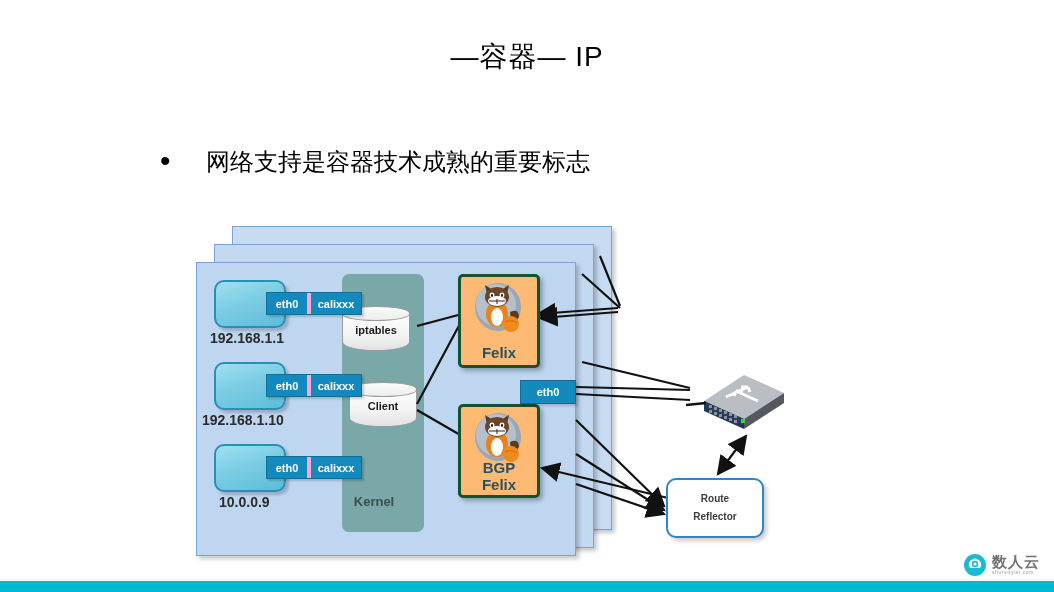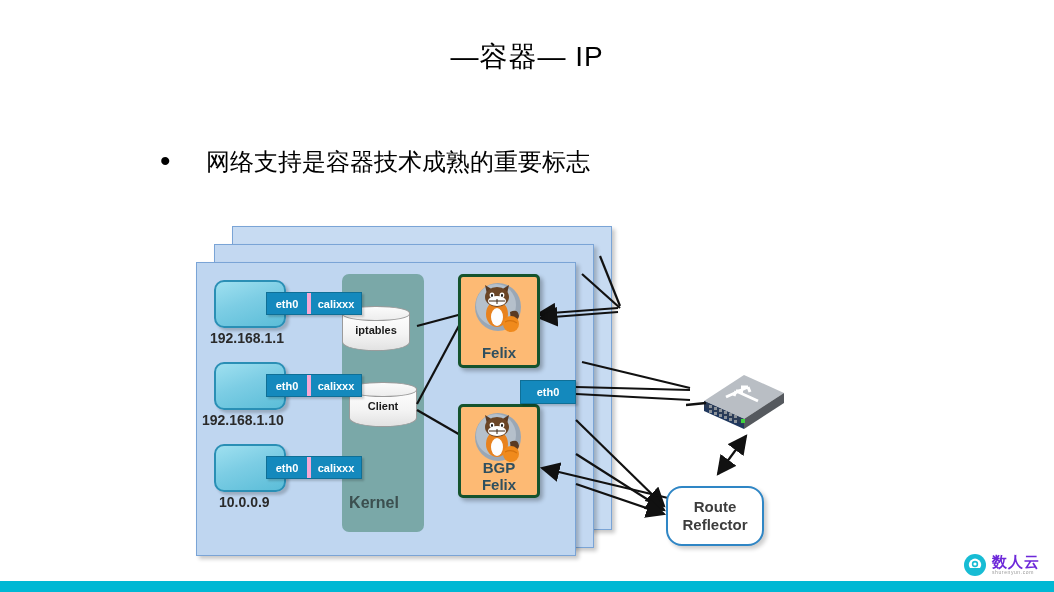--- a/index.html
+++ b/index.html
@@ -47,21 +47,21 @@
   .host-back1{left:24px;top:22px;width:378px;height:302px;background:#c3d8f1;}
   .host-front{left:6px;top:40px;width:378px;height:292px;background:#bfd6f0;}
 
   
   .kernel{
     position:absolute;left:152px;top:52px;width:82px;height:258px;
     background:#7aa8a8;border-radius:7px;
   }
   .kernel-label{
     position:absolute;left:152px;top:272px;width:64px;
-    text-align:center;font-size:16px;font-weight:bold;color:#3b4f4f;
+    text-align:center;font-size:13px;font-weight:bold;color:#3b4f4f;
   }
 
   
   .cyl{position:absolute;width:68px;height:50px;}
   .cyl .body{
     position:absolute;left:0;top:6px;width:66px;height:38px;
     background:linear-gradient(180deg,#ffffff 0%,#f3f3f3 60%,#e2e2e2 100%);
     border:1px solid #9b9b9b;border-top:none;border-radius:0 0 33px 33px/0 0 9px 9px;
   }
   .cyl .top{
@@ -140,45 +140,45 @@
     display:flex;align-items:center;padding-left:8px;
     box-shadow:3px 3px 4px rgba(0,0,0,.2);
   }
   .etcd .txt{
     font-size:32px;color:#000;letter-spacing:-1px;margin-left:4px;
     font-family:"DejaVu Sans","Liberation Sans",sans-serif;line-height:34px;
   }
 
   
   .rr{
-    position:absolute;left:476px;top:264px;width:94px;height:56px;
-    background:#fff;border:2px solid #2f86c5;border-radius:16px;
+    position:absolute;left:476px;top:256px;width:94px;height:56px;
+    background:#fff;border:2px solid #2f86c5;border-radius:10px;
     display:flex;align-items:center;justify-content:center;
-    text-align:center;font-size:15px;font-weight:bold;color:#3d3d3d;
+    text-align:center;font-size:10px;font-weight:bold;color:#3d3d3d;
     line-height:18px;box-shadow:3px 3px 4px rgba(0,0,0,.2);
   }
 
   
   .switch-wrap{position:absolute;left:496px;top:145px;width:104px;height:70px;}
 
   
   .arrows{position:absolute;left:0;top:0;width:620px;height:345px;pointer-events:none;}
 
   
   .footer-bar{
     position:absolute;left:0;top:581px;width:1054px;height:11px;background:#00b8d4;
   }
   .logo{
     position:absolute;left:963px;top:552px;width:86px;height:26px;
     display:flex;align-items:center;
   }
   .logo .mark{width:24px;height:24px;flex:none;}
   .logo .wordmark{margin-left:5px;}
   .logo .cn{
-    font-size:15px;font-weight:bold;color:#6d28d9;line-height:14px;
+    font-size:15px;font-weight:bold;color:#737373;line-height:14px;
     font-family:"DejaVu Sans","Liberation Sans",sans-serif;letter-spacing:1px;text-align:center;
   }
   .logo .dom{
     font-size:5px;color:#9a9a9a;letter-spacing:.6px;line-height:7px;
     font-family:"Liberation Sans",sans-serif;
   }
 </style>
 </head>
 <body>
 

